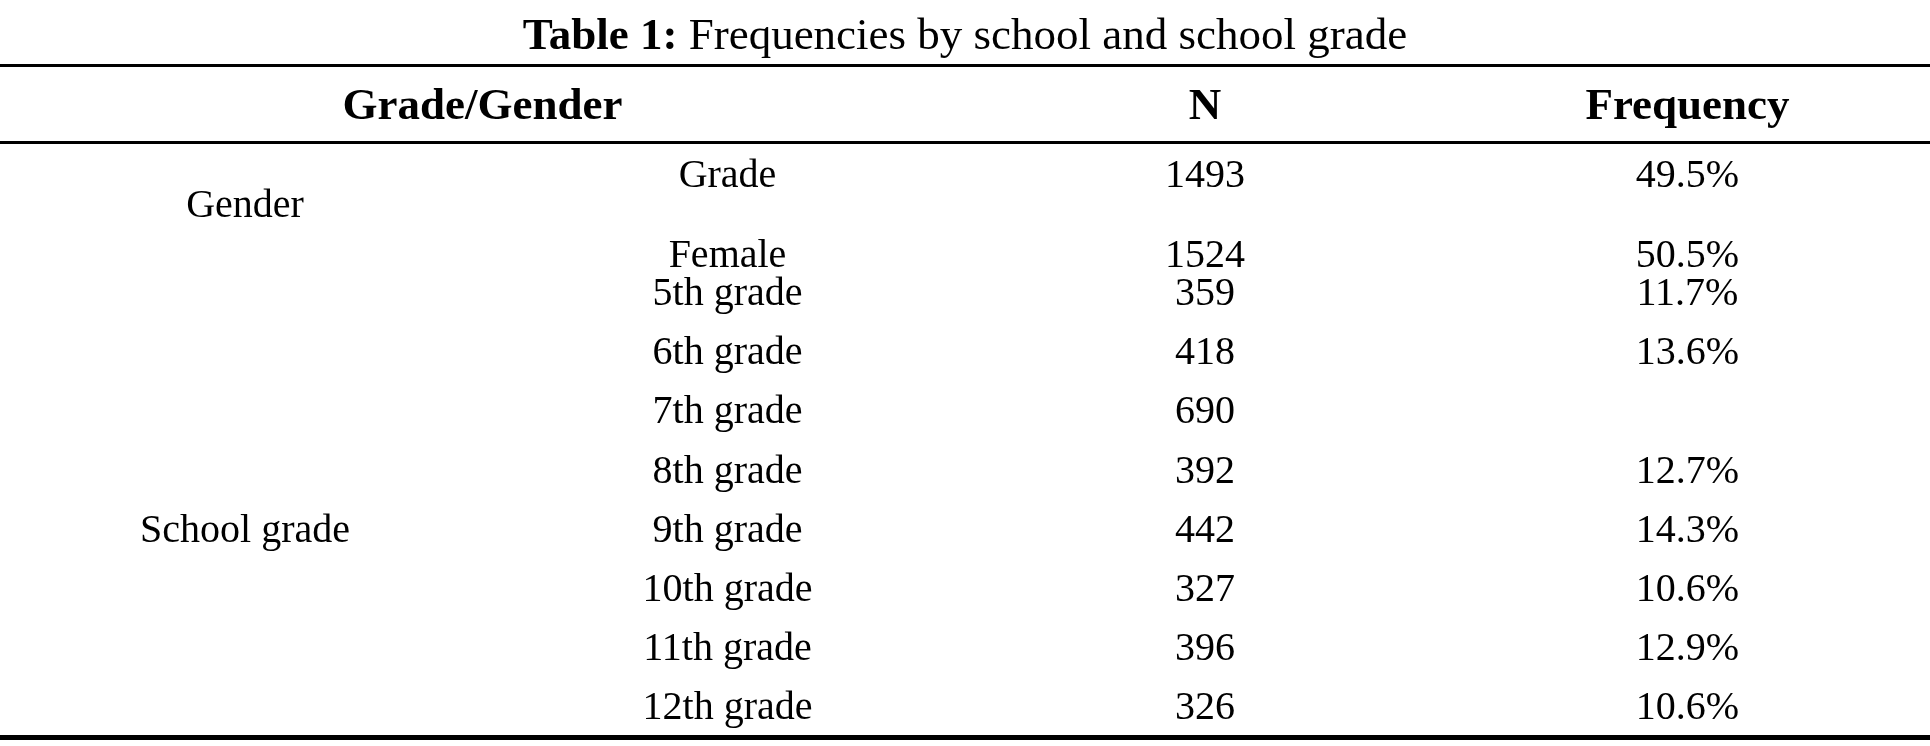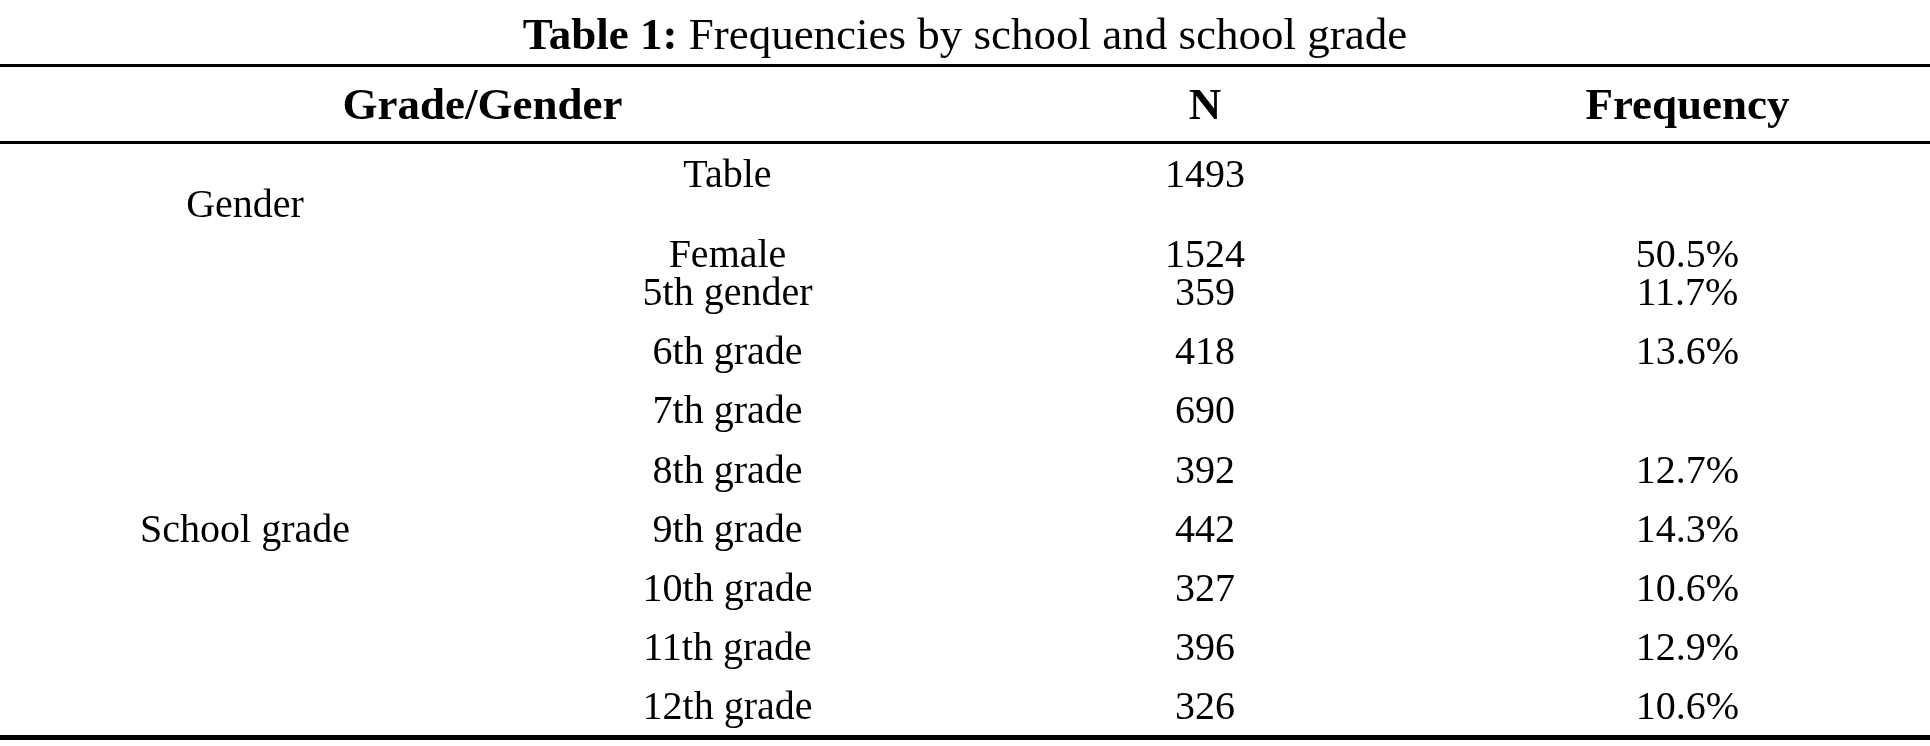--- a/index.html
+++ b/index.html
@@ -88,28 +88,29 @@
       <div>Grade/Gender</div>
       <div>N</div>
       <div>Frequency</div>
     </div>
 
     <div class="body-grid">
 
       <div class="cell group-label-gender">Gender</div>
       <div class="cell group-label-school">School grade</div>
 
-      <div class="cell c2 r1">Table</div>
+      <div class="cell c2 r1">Grade</div>
       <div class="cell c3 r1">1493</div>
+      <div class="cell c4 r1">49.5%</div>
 
       <div class="cell c2 r2">Female</div>
       <div class="cell c3 r2">1524</div>
       <div class="cell c4 r2">50.5%</div>
 
-      <div class="cell c2 r3">5th gender</div>
+      <div class="cell c2 r3">5th grade</div>
       <div class="cell c3 r3">359</div>
       <div class="cell c4 r3">11.7%</div>
 
       <div class="cell c2 r4">6th grade</div>
       <div class="cell c3 r4">418</div>
       <div class="cell c4 r4">13.6%</div>
 
       <div class="cell c2 r5">7th grade</div>
       <div class="cell c3 r5">690</div>
 

